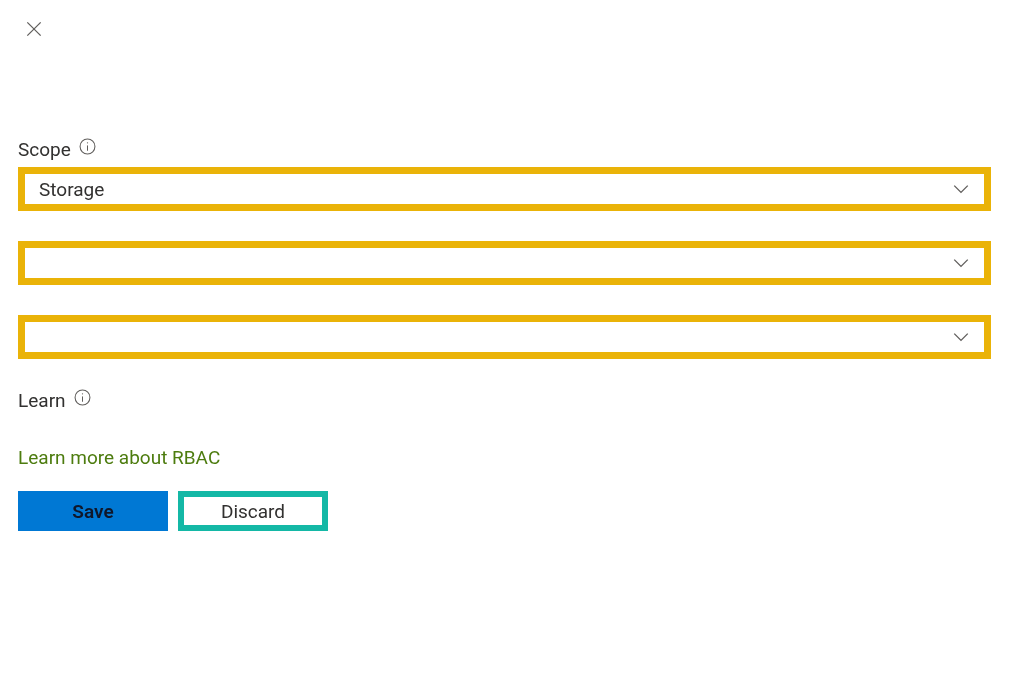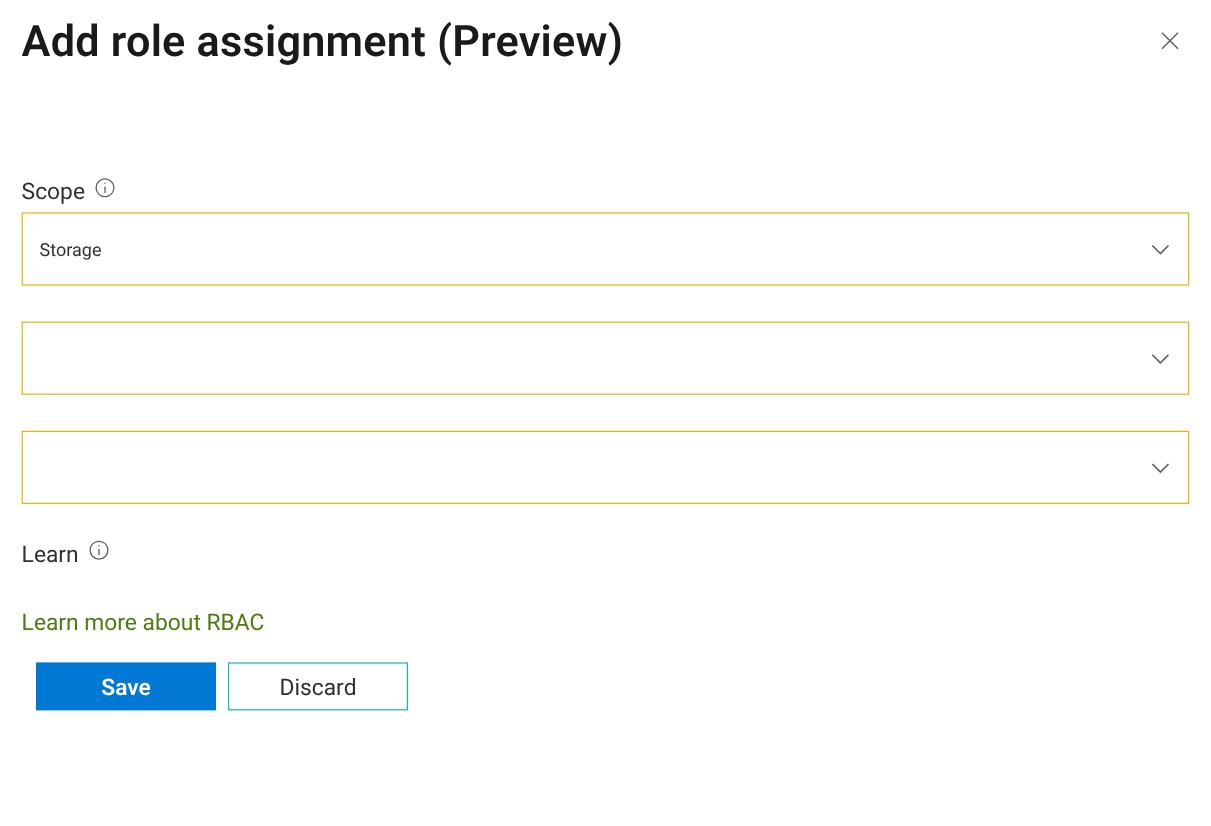--- a/index.html
+++ b/index.html
@@ -63,29 +63,29 @@
       justify-content: center;
       color: #605e5c;
       flex-shrink: 0;
     }
     .info-icon svg {
       width: 17px;
       height: 17px;
     }
     .dropdown {
       width: 100%;
-      height: 61px;
-      border: 1px solid #eab308;
+      height: 44px;
+      border: 7px solid #eab308;
       background: #ffffff;
       display: flex;
       align-items: center;
       justify-content: space-between;
       padding: 0 14px;
       cursor: pointer;
-      font-size: 15px;
+      font-size: 19px;
       color: #323130;
     }
     .dropdown-value {
       display: flex;
       align-items: center;
       gap: 6px;
     }
     .dropdown-value .info-icon {
       position: relative;
       top: 1px;
@@ -121,37 +121,35 @@
       cursor: pointer;
       display: inline-flex;
       align-items: center;
       justify-content: center;
       border: none;
       font-family: inherit;
       padding: 0 18px;
     }
     .btn-primary {
       background: #0078d4;
-      color: #ffffff;
-      margin-left: 12px;
+      color: #0f172a;
     }
     .btn-secondary {
       background: #ffffff;
       color: #323130;
-      border: 1px solid #14b8a6;
+      border: 6px solid #14b8a6;
       font-weight: 400;
     }
   </style>
 </head>
 <body>
 
 
 
 <div class="header-row">
-  <h1 class="page-title">Add role assignment (Preview)</h1>
   <button class="close-btn">
     <span>
       <svg viewBox="0 0 24 24" fill="none" stroke="currentColor" stroke-width="1.5">
         <line x1="4" y1="4" x2="20" y2="20"></line>
         <line x1="20" y1="4" x2="4" y2="20"></line>
       </svg>
     </span>
   </button>
 </div>
 

